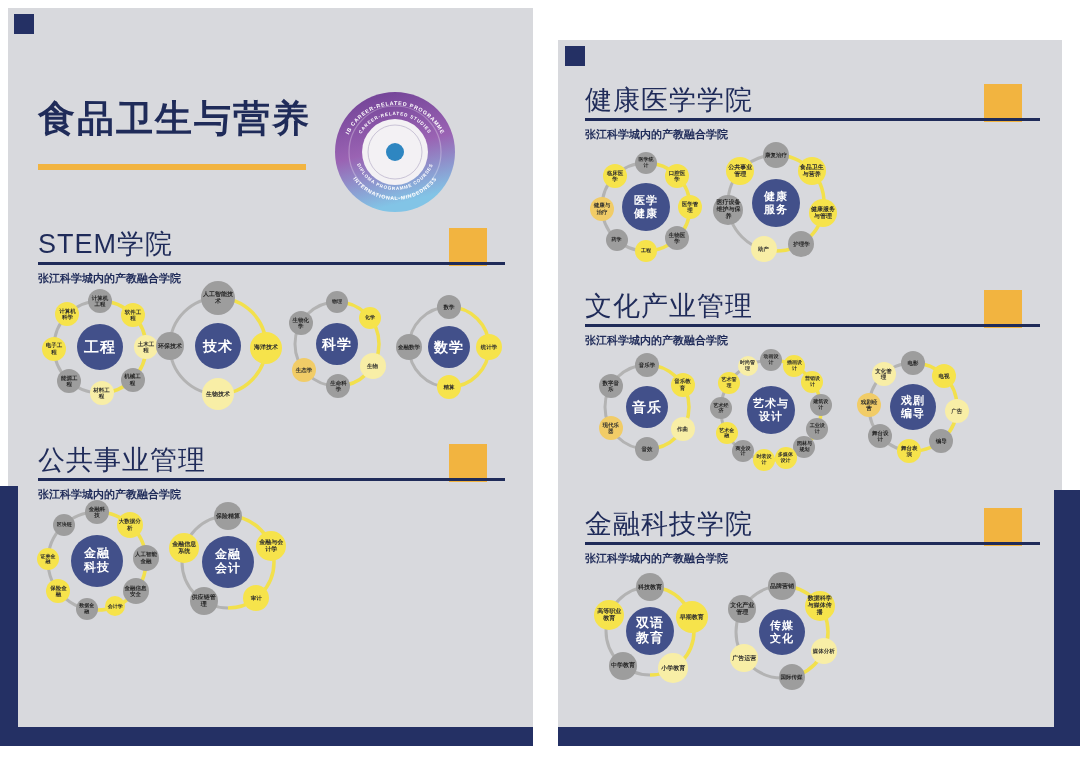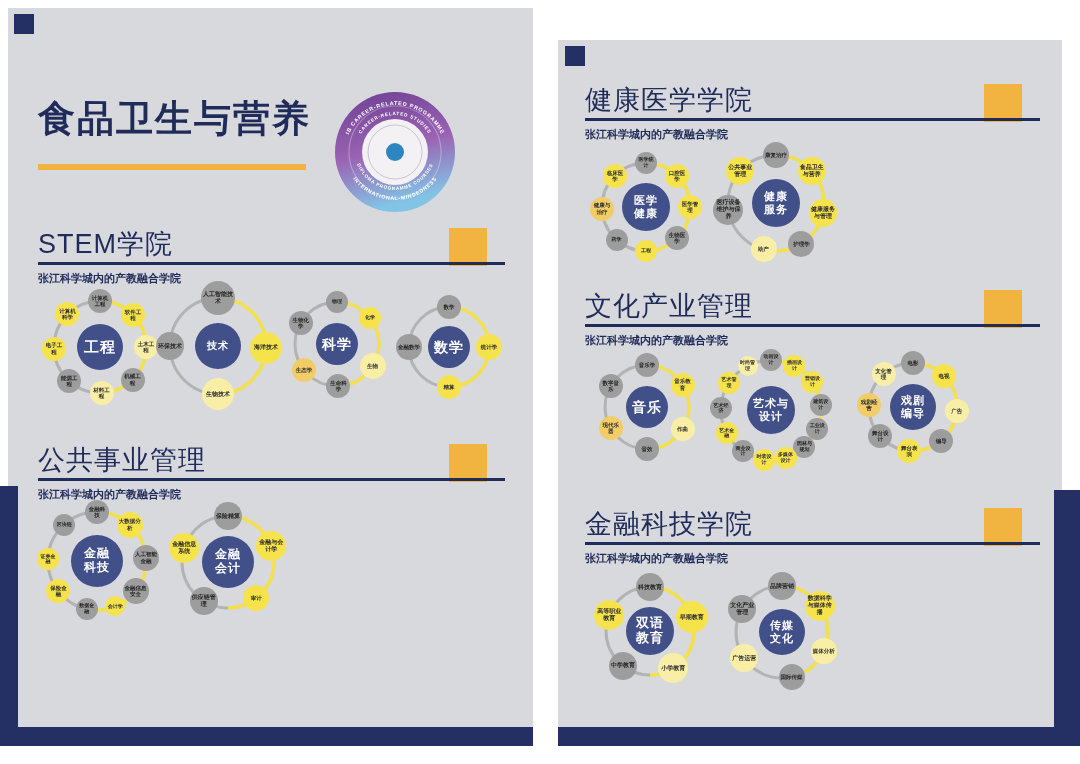--- a/index.html
+++ b/index.html
@@ -143,21 +143,21 @@
       <div class="sat sat-pale" style="left: -10.3946px; top: 33.972px; width: 24px; height: 24px; font-size: 5.5px;">材料工程</div>
       <div class="sat sat-gray" style="left: -42.78px; top: 22.1847px; width: 24px; height: 24px; font-size: 5.5px;">能源工程</div>
       <div class="sat sat-yellow" style="left: -57.972px; top: -10.3946px; width: 24px; height: 24px; font-size: 5.5px;">电子工程</div>
       <div class="sat sat-yellow" style="left: -44.5269px; top: -44.5269px; width: 24px; height: 24px; font-size: 5.5px;">计算机科学</div>
     </div>
     <div class="wheel" style="left: 218px; top: 346px;">
       <svg width="108" height="108" viewBox="-54 -54 108 108" style="left: -54px; top: -54px;">
         <path d="M 0 -48 A 48 48 0 0 0 0 48" fill="none" stroke="#b3b3b3" stroke-width="3"></path>
         <path d="M 0 -48 A 48 48 0 0 1 0 48" fill="none" stroke="#f2e04c" stroke-width="3.5"></path>
       </svg>
-      <div class="wcenter" style="left: -23px; top: -23px; width: 46px; height: 46px; font-size: 10px;">技术</div>
+      <div class="wcenter" style="left: -23px; top: -23px; width: 46px; height: 46px; font-size: 14px;">技术</div>
       <div class="sat sat-gray" style="left: -17px; top: -65px; width: 34px; height: 34px; font-size: 6px;">人工智能技术</div>
       <div class="sat sat-yellow" style="left: 31.9708px; top: -14.3248px; width: 32px; height: 32px; font-size: 6px;">海洋技术</div>
       <div class="sat sat-pale" style="left: -16px; top: 32px; width: 32px; height: 32px; font-size: 6px;">生物技术</div>
       <div class="sat sat-gray" style="left: -62px; top: -14px; width: 28px; height: 28px; font-size: 6px;">环保技术</div>
     </div>
     <div class="wheel" style="left: 337px; top: 344px;">
       <svg width="96" height="96" viewBox="-48 -48 96 96" style="left: -48px; top: -48px;">
         <path d="M 0 -42 A 42 42 0 0 0 0 42" fill="none" stroke="#b3b3b3" stroke-width="3"></path>
         <path d="M 0 -42 A 42 42 0 0 1 0 42" fill="none" stroke="#f2e04c" stroke-width="3.5"></path>
       </svg>

